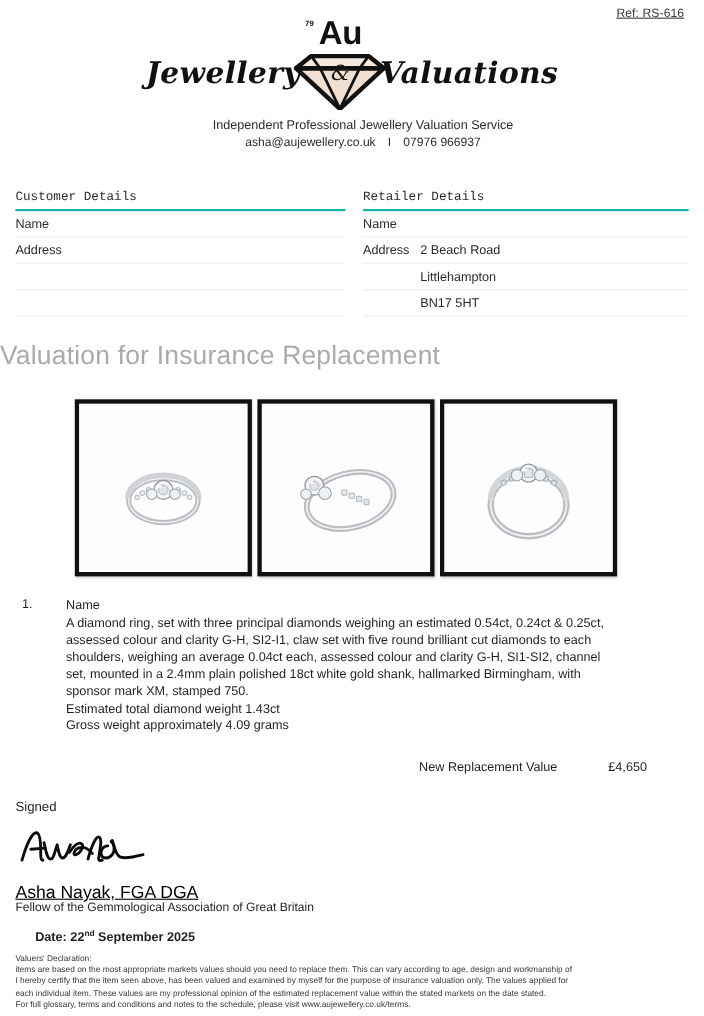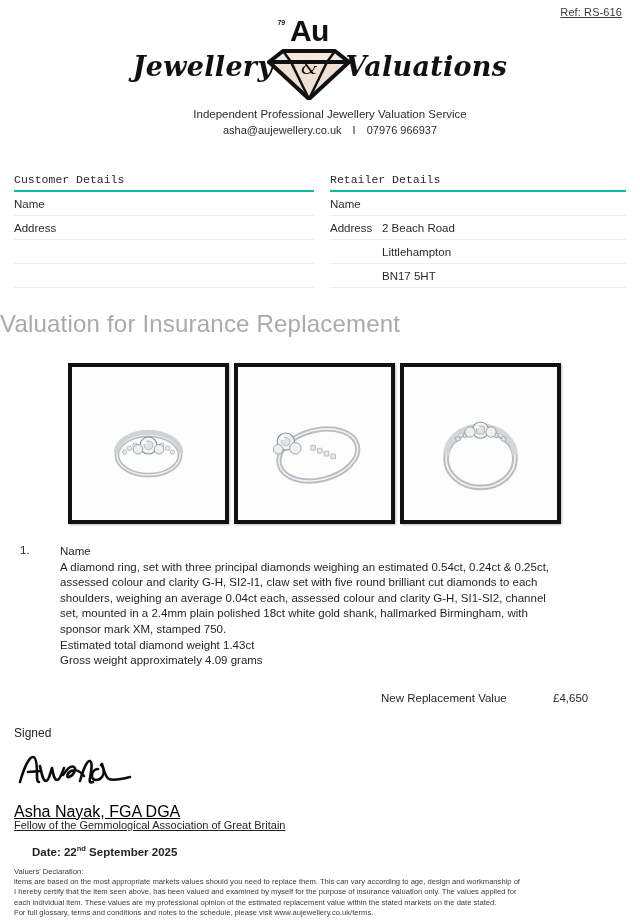--- a/index.html
+++ b/index.html
@@ -145,21 +145,21 @@
     width: 160px; height: 42px;
   }
   .signature svg { display: block; width: 160px; height: 42px; }
 
   .valuer-name {
     position: absolute; top: 803px; left: 14px;
     font-size: 16px; color: #000000; text-decoration: underline;
   }
   .valuer-title {
     position: absolute; top: 819px; left: 14px;
-    font-size: 11px; color: #231f20; text-decoration: underline;
+    font-size: 11px; color: #231f20;
   }
   .date-line {
     position: absolute; top: 844px; left: 32px;
     font-size: 11.5px; font-weight: 700; color: #231f20;
   }
   .date-line sup { font-size: 7.5px; }
 
   
   .declaration {
     position: absolute; top: 867px; left: 14px; width: 614px;

